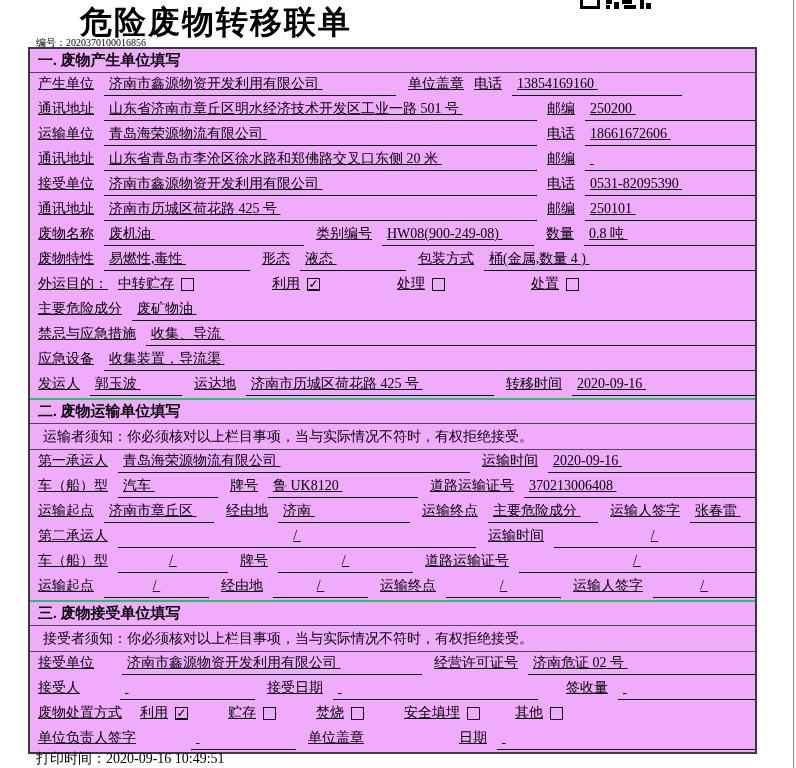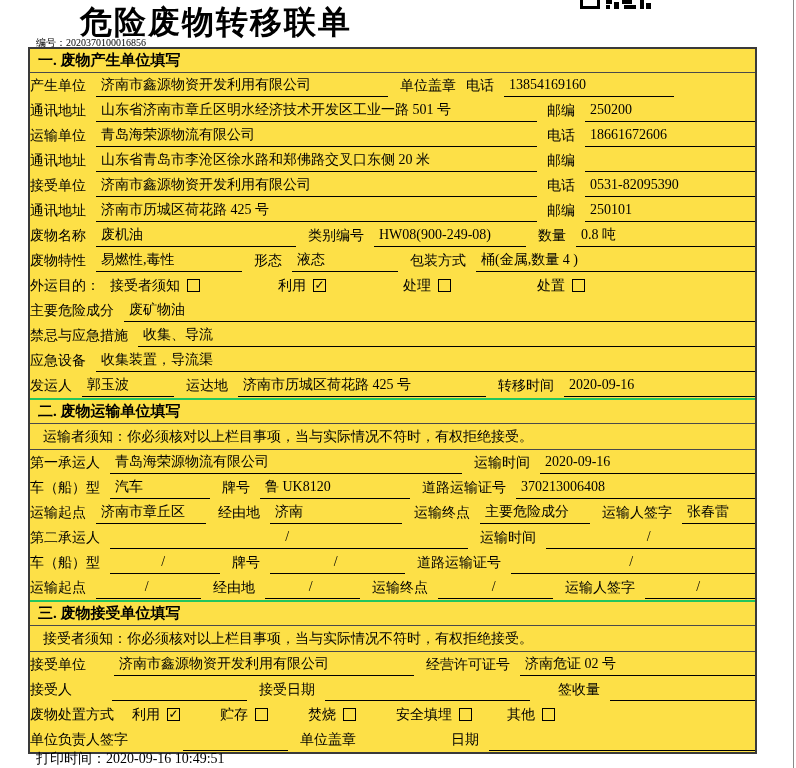--- a/index.html
+++ b/index.html
@@ -10,27 +10,27 @@
     font-size:14px; position:relative; overflow:hidden;
   }
   .page-edge { position:absolute; top:0; bottom:0; right:2px; width:1px; background:#8a8a8a; }
 
   .doc-no { position:absolute; left:36px; top:10px; font-size:10px; white-space:nowrap;margin-top:26px; }
   .doc-title { position:absolute; left:80px; right:0; top:1px; 
                font-size:32px; font-weight:bold; letter-spacing:2px; }
   .qr { position:absolute; left:580px; top:0; }
 
   .form-table { position:absolute; left:28px; top:47px; width:729px;
-                border:2px solid #3a3a3a; background:#fde047; }
+                border:2px solid #3a3a3a; background:#f0abfc; }
   .section:not(:first-child) { border-top:2px solid #22c55e; }
   .sec-header { height:24px; line-height:23px; padding-left:8px;
                 font-weight:bold; font-size:15px; border-bottom:1px solid #4a4a4a; }
   .notice { height:26px; line-height:25px; padding-left:13px; border-bottom:1px solid #4a4a4a; }
-  .frow { display:flex; align-items:center; height:25px; line-height:22px;
-          white-space:nowrap; }
+  .frow { display:flex; align-items:flex-start; height:25px; line-height:22px;
+          padding-left:8px; white-space:nowrap;text-decoration:underline; }
   .lbl { margin-right:10px; flex:0 0 auto; }
   .ml  { margin-left:12px; }
   .val { border-bottom:1px solid #000; padding:0 5px; flex:0 0 auto; overflow:hidden; }
   .val::after { content:"\00a0"; }
   .grow { flex:1 1 auto; }
   .ctr { text-align:center; }
   .spacer { flex:0 0 auto; }
   .cbitem { flex:0 0 auto; display:inline-flex; align-items:center; }
   .cb { display:inline-block; width:13px; height:13px; border:1.5px solid #000;
         line-height:11px; font-size:12px; text-align:center; margin-left:7px;
@@ -123,21 +123,21 @@
       <span class="val" style="width:146px">易燃性,毒性</span>
       <span class="lbl ml">形态</span>
       <span class="val" style="width:106px">液态</span>
       <span class="lbl ml">包装方式</span>
       <span class="val grow">桶(金属,数量 4 )</span>
     </div>
 
     <div class="frow">
       <span class="lbl">外运目的：</span>
       <span class="cbitem">
-        <span>接受者须知</span>
+        <span>中转贮存</span>
         <span class="cb"></span>
       </span>
       <span class="cbitem" style="margin-left:78px">
         <span>利用</span>
         <span class="cb">✓</span>
       </span>
       <span class="cbitem" style="margin-left:77px">
         <span>处理</span>
         <span class="cb"></span>
       </span>

